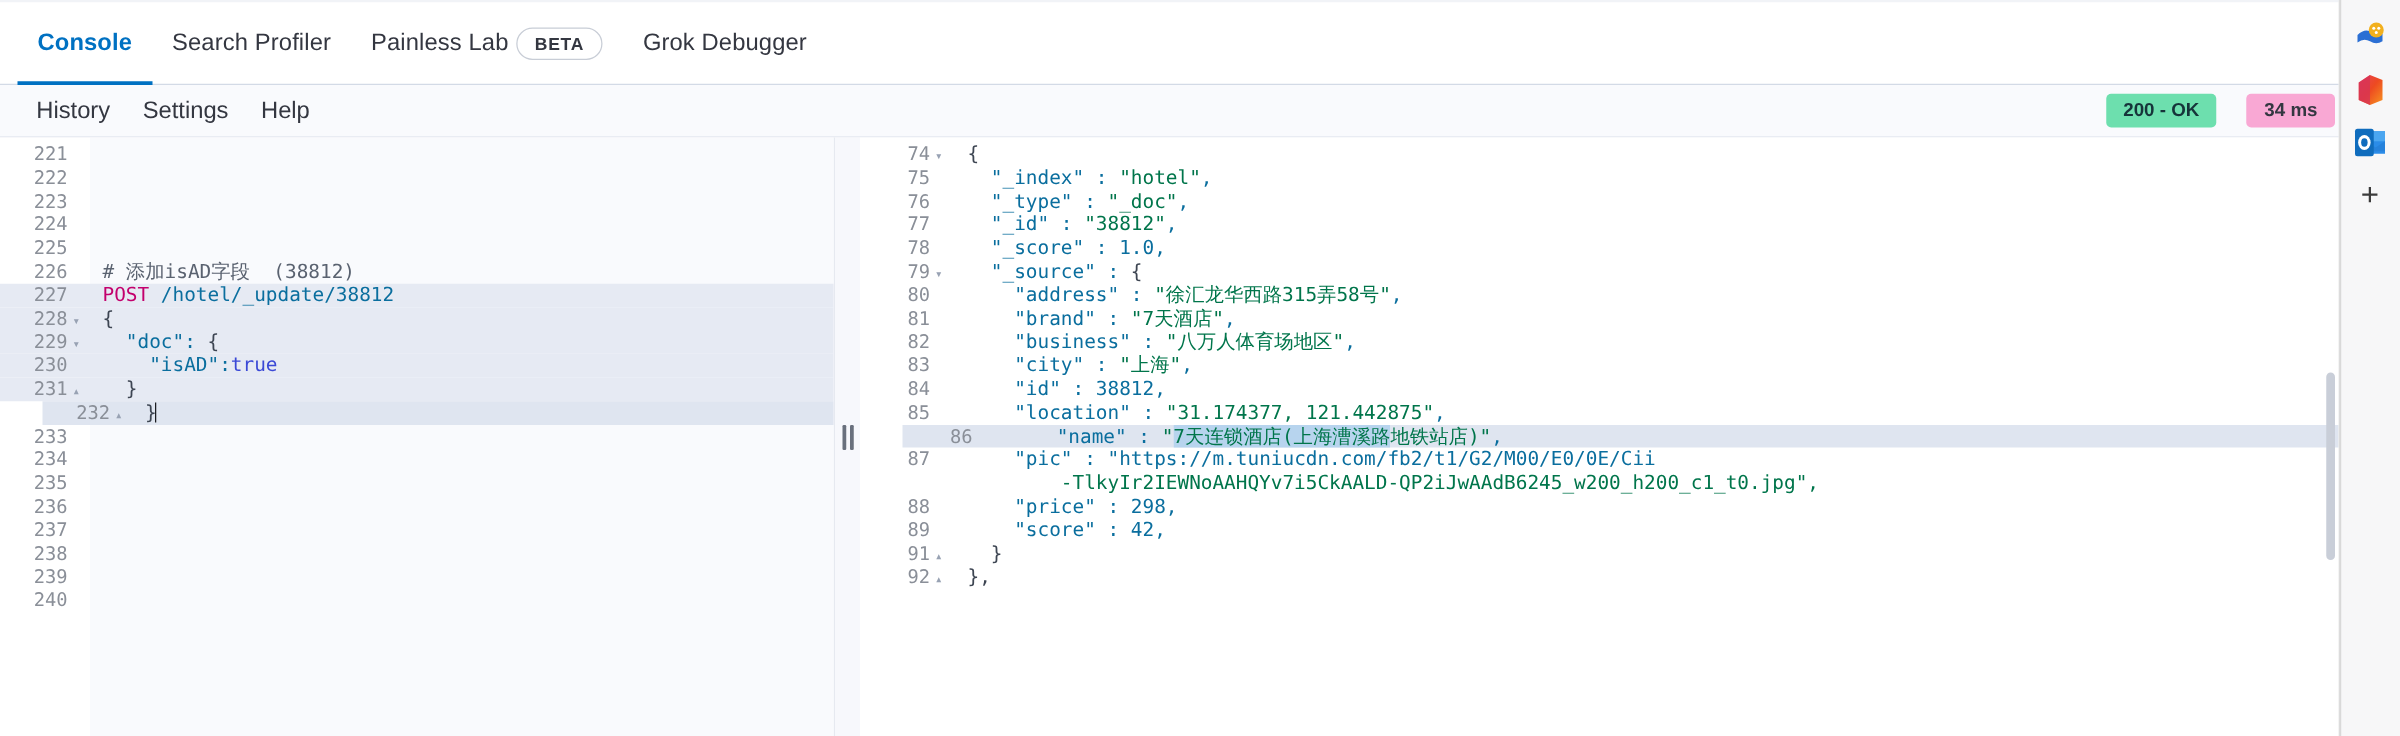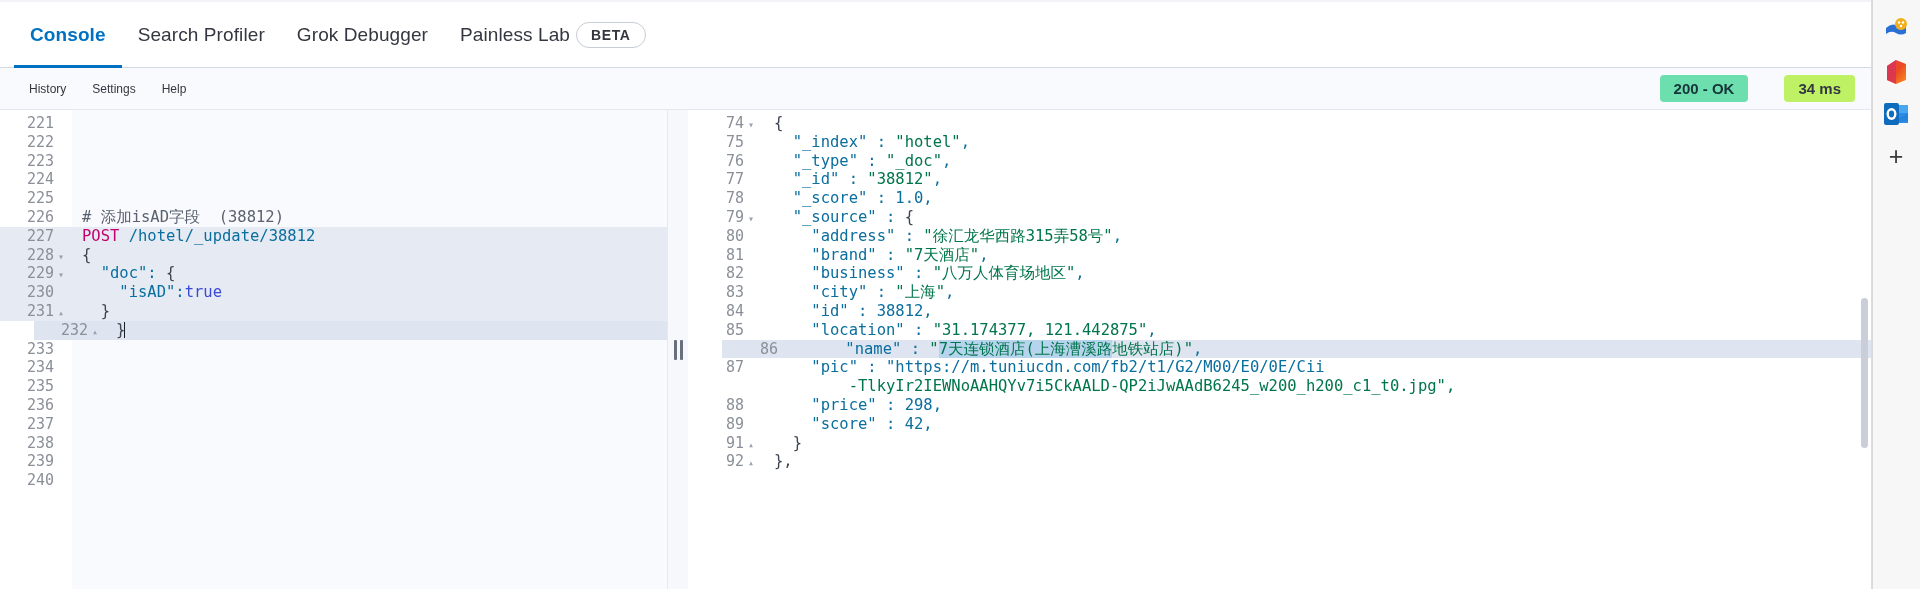--- a/index.html
+++ b/index.html
@@ -49,29 +49,29 @@
     font-size: 14px; font-weight: bold; color: #343741; letter-spacing: .6px;
     background: #fff; cursor: pointer;
   }
 
   
   .console-toolbar {
     position: absolute; top: 68px; left: 0; right: 0; height: 42px;
     background: #f9fafd; border-bottom: 1px solid #e3e7ef;
     display: flex; align-items: center; padding-left: 16px;
   }
-  .tool-link { font-size: 12px; color: #343741; padding: 0 13px; cursor: pointer; }
-  .toolbar-right { margin-left: auto; display: flex; align-items: flex-end; padding-right: 16px; gap: 12px; }
+  .tool-link { font-size: 19px; color: #343741; padding: 0 13px; cursor: pointer; }
+  .toolbar-right { margin-left: auto; display: flex; align-items: flex-end; padding-right: 3px; gap: 24px; }
   .status-ok {
     background: #6ddfae; color: #16343a; font-size: 15px; font-weight: bold;
     padding: 5px 14px; border-radius: 4px;
   }
   .status-time {
-    background: #bef264; color: #343741; font-size: 15px; font-weight: bold;
-    padding: 5px 14px; border-radius: 4px; margin-left: 24px;
+    background: #f9a8d4; color: #343741; font-size: 15px; font-weight: bold;
+    padding: 5px 14px; border-radius: 4px;
   }
 
   
   .panes { position: absolute; top: 110px; left: 0; right: 0; bottom: 0; display: flex;
            font-family: "DejaVu Sans Mono", monospace; font-size: 15.5px; }
   .left-pane  { position: relative; width: 668px; background: #f7f8fc; overflow: hidden;
                 border-right: 1px solid #e6e9f0; }
   .divider    { position: relative; width: 20px; background: #f7f8fc; display: flex;
                 align-items: center; justify-content: center; cursor: col-resize; }
   .grip { width: 9px; height: 20px; display: flex; justify-content: space-between; }
@@ -132,25 +132,25 @@
     <div class="topbar-rule"></div>
 
     <div class="tabs">
       <div class="tab active">
         <span>Console</span>
       </div>
       <div class="tab">
         <span>Search Profiler</span>
       </div>
       <div class="tab">
-        <span>Grok Debugger</span>
-      </div>
-      <div class="tab">
         <span>Painless Lab</span>
         <span class="beta-badge">BETA</span>
+      </div>
+      <div class="tab">
+        <span>Grok Debugger</span>
       </div>
     </div>
 
     <div class="console-toolbar">
       <div class="tool-link">History</div>
       <div class="tool-link">Settings</div>
       <div class="tool-link">Help</div>
       <div class="toolbar-right">
         <span class="status-ok">200 - OK</span>
         <span class="status-time">34 ms</span>

